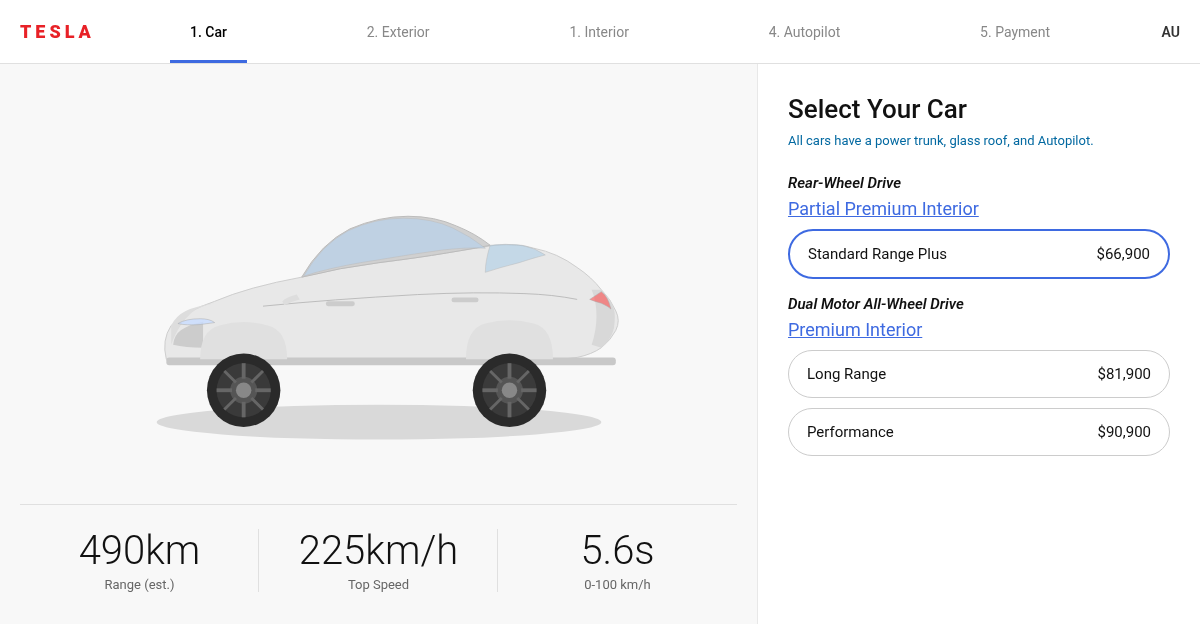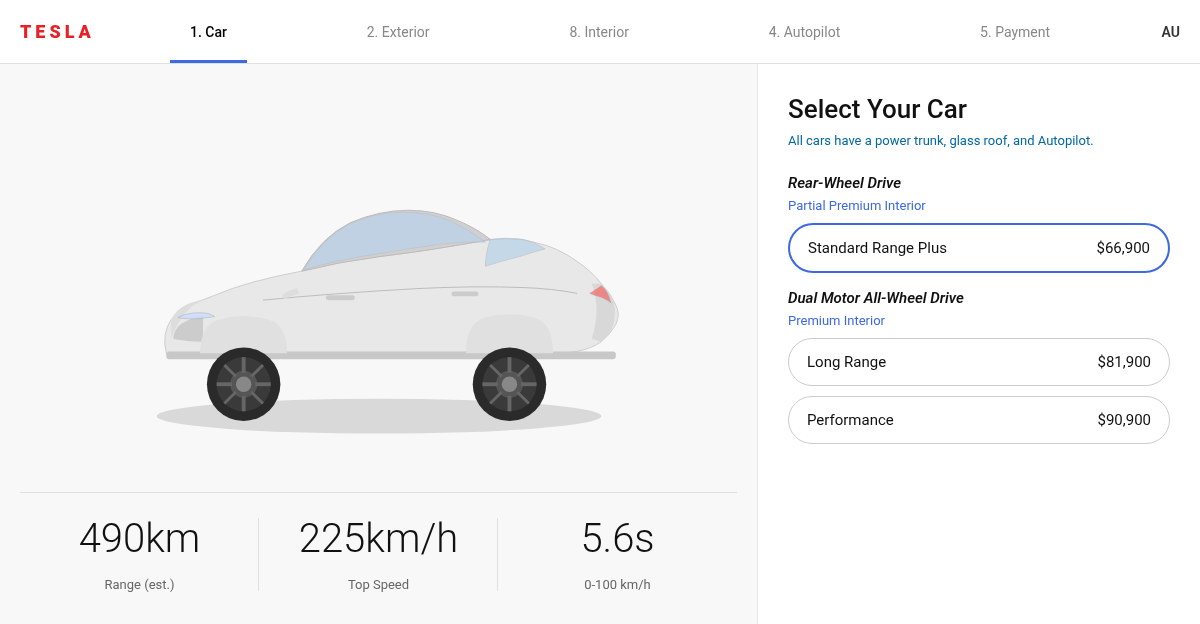--- a/index.html
+++ b/index.html
@@ -129,21 +129,21 @@
     }
     .stat-value {
       font-size: 40px;
       font-weight: 300;
       color: #111;
       line-height: 1.1;
     }
     .stat-label {
       font-size: 13px;
       color: #666;
-      margin-top: 16px;
+      margin-top: 4px;
     }
 
     
     .right-panel {
       width: 443px;
       padding: 30px 30px 20px 30px;
       overflow-y: auto;
       background: #fff;
       border-left: 1px solid #e8e8e8;
     }
@@ -162,23 +162,24 @@
 
     .drive-type-heading {
       font-size: 15px;
       font-weight: 600;
       color: #111;
       margin-bottom: 6px;
       margin-top: 0;
       font-style: italic;
     }
     .interior-label {
-      font-size: 13px;
+      font-size: 18px;
       color: #3e6ae1;
       margin-bottom: 10px;
+      text-decoration: underline;
       cursor: pointer;
     }
 
     .car-option {
       display: flex;
       justify-content: space-between;
       align-items: center;
       padding: 14px 18px;
       border: 1.5px solid #ccc;
       border-radius: 30px;
@@ -207,21 +208,21 @@
     }
   </style>
 </head>
 <body>
 
 <header class="header">
   <div class="logo">TESLA</div>
   <nav class="nav-tabs">
     <div class="nav-tab active">1. Car</div>
     <div class="nav-tab inactive">2. Exterior</div>
-    <div class="nav-tab inactive">8. Interior</div>
+    <div class="nav-tab inactive">1. Interior</div>
     <div class="nav-tab inactive">4. Autopilot</div>
     <div class="nav-tab inactive">5. Payment</div>
   </nav>
   <div class="nav-au">AU</div>
 </header>
 
 <div class="main">
 
   <div class="left-panel">
     <div class="car-image-container">

